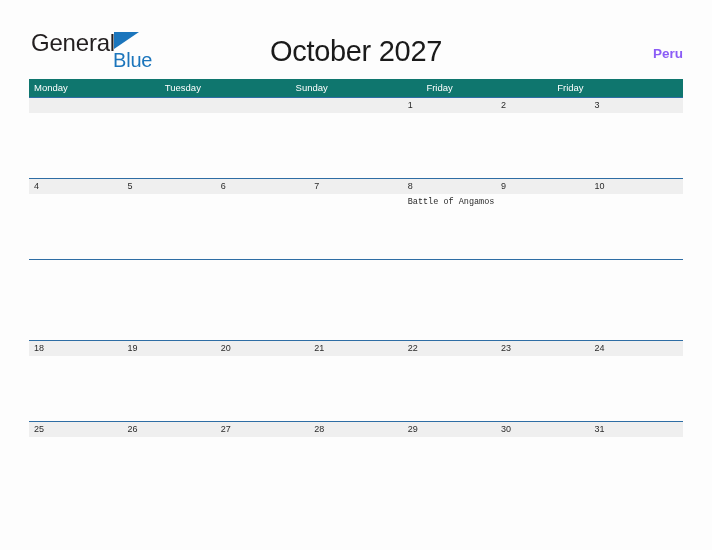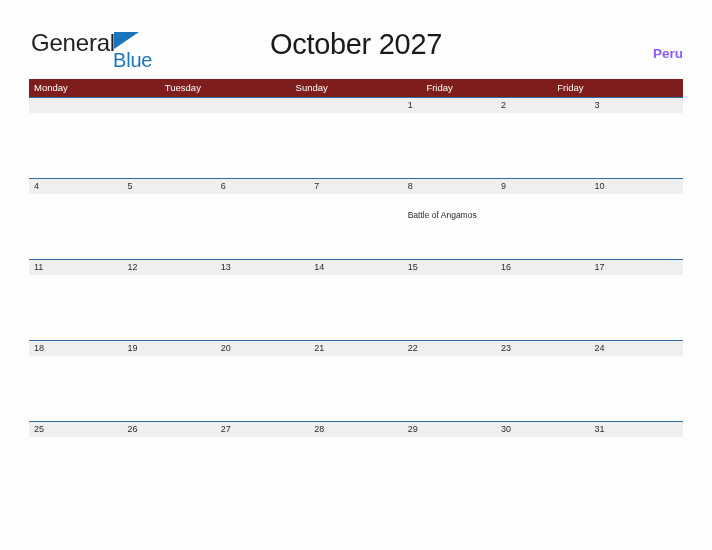--- a/index.html
+++ b/index.html
@@ -60,21 +60,21 @@
     top: 3px;
     width: 0;
     height: 0;
     border-top: 17px solid #1B75BC;
     border-right: 25px solid transparent;
   }
 
   .cal-title {
     position: absolute;
     left: 0;
-    top: 28px;
+    top: 35px;
     width: 712px;
     text-align: center;
     font-size: 29px;
     font-weight: 400;
     color: #1A1A1A;
     letter-spacing: -0.3px;
   }
 
   .region {
     position: absolute;
@@ -90,21 +90,21 @@
     position: absolute;
     left: 29px;
     top: 79px;
     width: 654px;
   }
 
   .dow-row {
     display: flex;
     width: 100%;
     height: 18px;
-    background: #7f1d1d;
+    background: #0f766e;
   }
   .dow-cell {
     flex: 1 1 0;
     color: #FFFFFF;
     font-size: 9.5px;
     line-height: 18px;
     padding-left: 5px;
     white-space: nowrap;
     overflow: hidden;
   }
@@ -146,21 +146,22 @@
     position: absolute;
     left: 0;
     top: 16px;
     width: 100%;
     height: 65px;
     display: flex;
   }
   .bodyrow .bcell {
     flex: 1 1 0;
     padding-left: 5px;
-    padding-top: 16px;
+    padding-top: 3px;
+    font-family: Liberation Mono, monospace;
   }
   .event {
     font-size: 8.5px;
     line-height: 11px;
     color: #2B2B2B;
     white-space: nowrap;
   }
 </style>
 </head>
 <body>
@@ -258,29 +259,20 @@
             <div class="event"></div>
           </div>
         <div class="bcell">
             <div class="event"></div>
           </div>
       </div>
     </div>
 
     <div class="week">
       <div class="rule"></div>
-      <div class="datestrip">
-        <div class="dcell">11</div>
-        <div class="dcell">12</div>
-        <div class="dcell">13</div>
-        <div class="dcell">14</div>
-        <div class="dcell">15</div>
-        <div class="dcell">16</div>
-        <div class="dcell">17</div>
-      </div>
       <div class="bodyrow">
         <div class="bcell">
             <div class="event"></div>
           </div>
         <div class="bcell">
             <div class="event"></div>
           </div>
         <div class="bcell">
             <div class="event"></div>
           </div>

